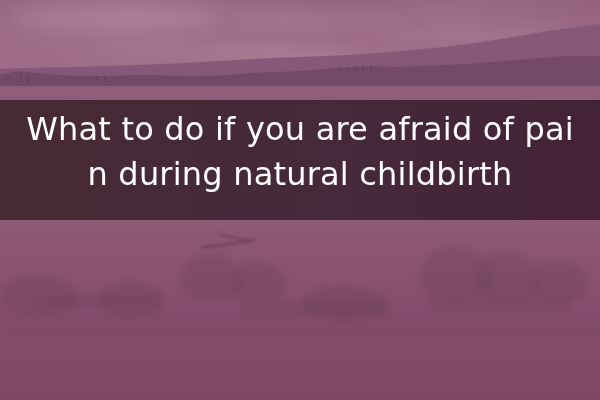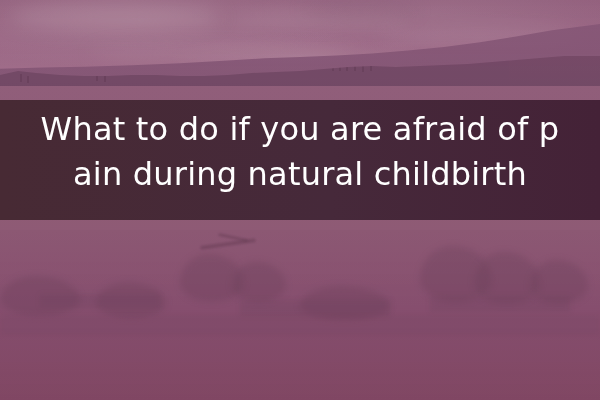--- a/index.html
+++ b/index.html
@@ -125,21 +125,21 @@
     width: 600px;
     height: 120px;
     overflow: hidden;
     background: linear-gradient(90deg, #472a34 0%, #46293a 55%, #442237 100%);
   }
   .caption-text {
     position: absolute;
     left: 0;
     top: 7px;
     width: 600px;
-    padding: 0 36px;
+    padding: 0 21px;
     box-sizing: border-box;
     margin: 0;
     color: #ffffff;
     font-family: "DejaVu Sans", sans-serif;
     font-size: 32px;
     font-weight: 400;
     line-height: 45px;
     letter-spacing: .2px;
     text-align: center;
     white-space: pre-wrap;

